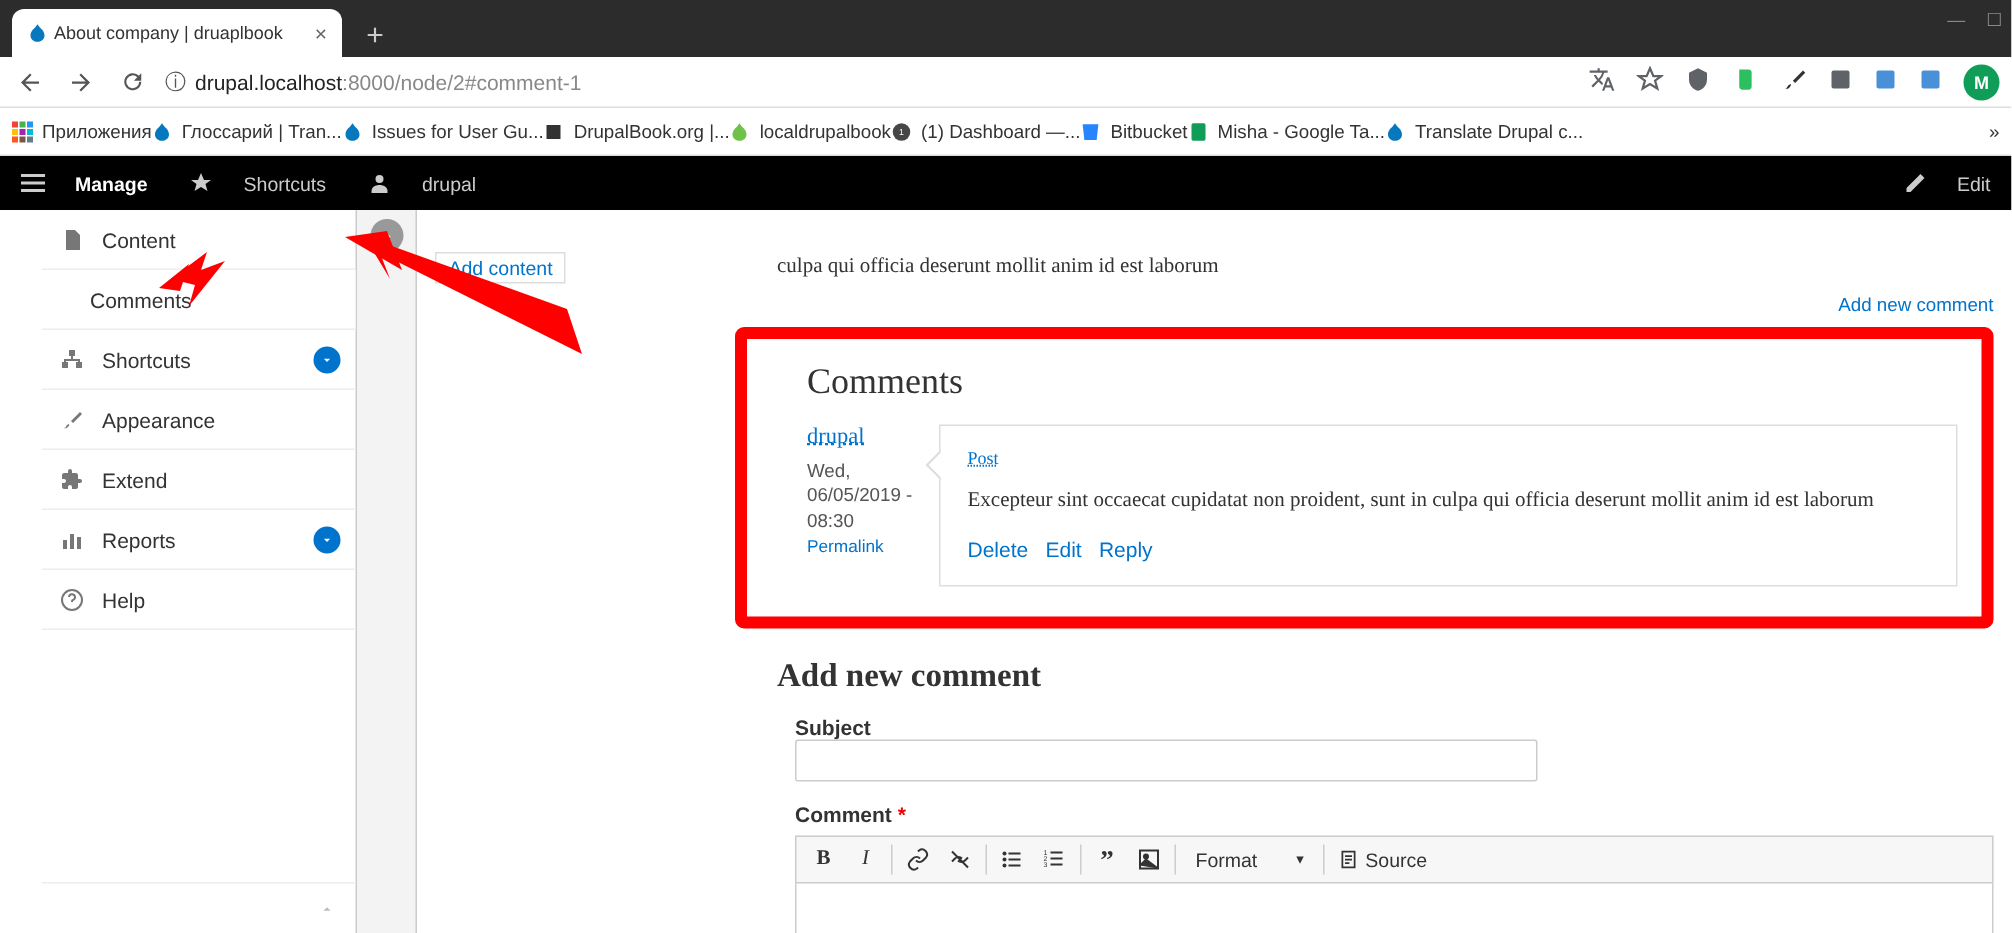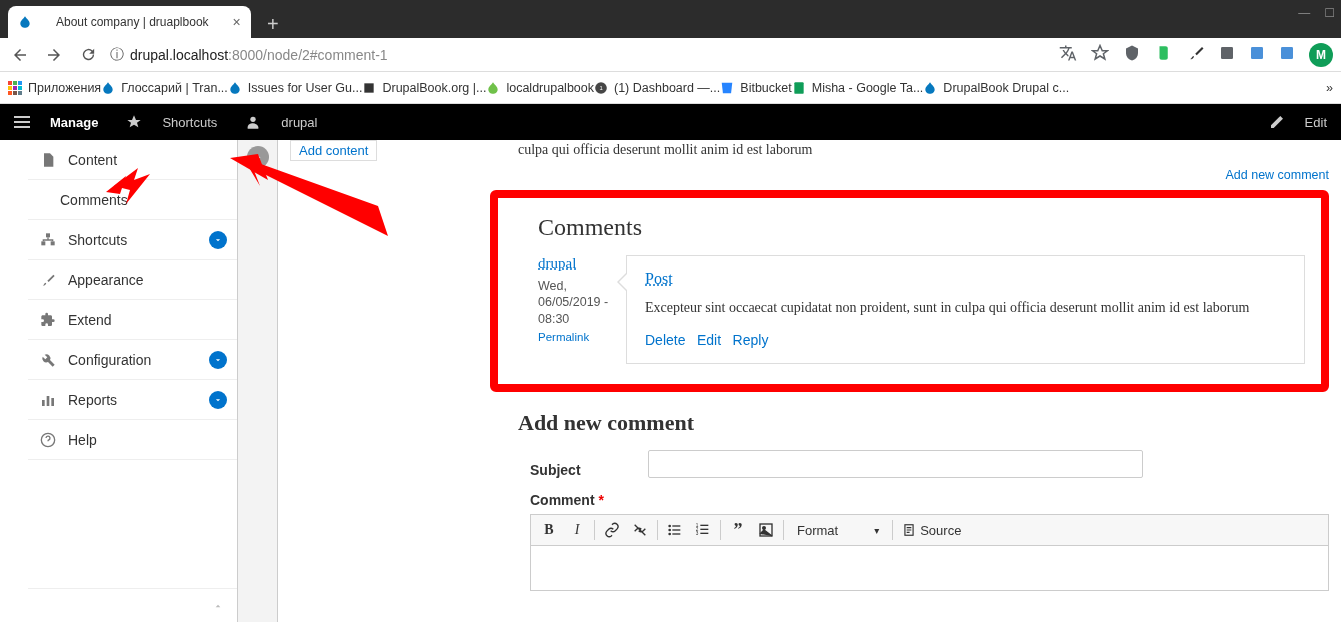--- a/index.html
+++ b/index.html
@@ -1,20 +1,20 @@
 <!DOCTYPE html>
 <html><head>
 <meta charset="utf-8">
 <style>
   * { margin: 0; padding: 0; box-sizing: border-box; }
   body { font-family: Arial, Helvetica, sans-serif; font-size: 14px; color: #333; background: #fff; width: 1341px; height: 622px; overflow: hidden; position: relative; }
 
   
   .chrome-top { background: #2c2c2c; height: 38px; display: flex; align-items: flex-end; padding-left: 8px; position: relative; }
-  .tab { background: #fff; height: 32px; display: flex; align-items: center; padding: 0 10px; border-radius: 8px 8px 0 0; gap: 24px; min-width: 220px; }
+  .tab { background: #fff; height: 32px; display: flex; align-items: center; padding: 0 10px; border-radius: 8px 8px 0 0; gap: 4px; min-width: 220px; }
   .tab-title { font-size: 12px; color: #333; }
   .tab-close { color: #666; font-size: 14px; cursor: pointer; margin-left: auto; }
   .favicon { width: 16px; height: 16px; }
   .newtab { width: 28px; height: 28px; color: #ccc; display: flex; align-items: center; justify-content: center; font-size: 20px; margin-left: 8px; cursor: pointer; }
   .win-controls { position: absolute; right: 6px; top: 6px; display: flex; gap: 14px; color: #888; font-size: 12px; }
 
   .chrome-bar { background: #fff; height: 34px; display: flex; align-items: center; padding: 0 8px; gap: 10px; border-bottom: 1px solid #ddd; }
   .nav-btn { color: #555; cursor: pointer; display: flex; align-items: center; justify-content: center; width: 24px; height: 24px; }
   .addr { flex: 1; display: flex; align-items: center; gap: 6px; color: #555; font-size: 14px; }
   .addr .host { color: #222; }
@@ -47,58 +47,58 @@
   .side-row.sub { padding-left: 32px; background: #fff; }
   .side-icon { width: 20px; display:flex; align-items:center; justify-content:center; color:#777; }
   .chev { position: absolute; right: 10px; width:18px; height:18px; border-radius:50%; background:#0073cc; display:flex;align-items:center;justify-content:center; }
   .chev svg { width:10px; height:10px; fill:#fff; }
   .side-footer { margin-top:auto; height:34px; display:flex; align-items:center; justify-content:flex-end; padding-right:12px; border-top:1px solid #eee; }
 
   .collapse-col { width: 40px; background:#f3f3f3; border-right:1px solid #ccc; display:flex; justify-content:center; padding-top:6px; }
   .collapse-btn { width:22px; height:22px; border-radius:50%; background:#999; display:flex; align-items:center; justify-content:center; }
 
   
-  .main { flex: 1; padding: 0 12px 12px 0; position: relative; overflow:hidden; }
+  .main { flex: 1; padding: 0 12px 12px 0; position: relative; overflow:hidden;margin-top:28px; }
   .add-content-link { position:absolute; left:12px; top:0; color:#0073cc; font-size:13px; border:1px solid #ddd; padding:2px 8px; cursor:pointer; }
   .page-body { margin-left: 240px; padding-top: 2px; }
   .lorem { font-size:14px; color:#333; font-family: Georgia, serif; }
 
   .add-new-top { text-align:right; padding: 8px 0 4px; }
   .add-new-top a { color:#0073cc; font-size:12.5px; text-decoration:none; cursor:pointer; }
 
   .red-box { border: 8px solid #ff0000; border-radius: 6px; padding: 16px 16px 20px 40px; margin-top: 4px; margin-left:-28px; position:relative; }
 
   .comments-heading { font-family: Georgia, serif; font-size: 24px; font-weight: normal; color: #333; margin-bottom: 14px; }
 
   .comment-wrap { display:flex; gap:0; }
   .comment-meta { width: 88px; font-size: 12.5px; }
   .comment-meta .author { color:#0073cc; text-decoration: underline dotted; font-size: 15px; font-family: Georgia, serif; }
   .comment-meta .date { color:#555; margin-top:6px; line-height:1.3; }
   .comment-meta .permalink { color:#0073cc; font-size:11.5px; margin-top:4px; display:inline-block; cursor:pointer; }
   .comment-body { flex:1; border:1px solid #ddd; padding: 14px 18px; font-family: Georgia, serif; position:relative; }
   .comment-body::before { content:''; position:absolute; left:-10px; top:16px; width:0;height:0; border-top:10px solid transparent; border-bottom:10px solid transparent; border-right:10px solid #ddd; }
   .comment-body::after { content:''; position:absolute; left:-8px; top:17px; width:0;height:0; border-top:9px solid transparent; border-bottom:9px solid transparent; border-right:9px solid #fff; }
-  .comment-title { color:#0073cc; text-decoration: underline dotted; font-size:16px;font-family:Liberation Serif, serif; }
+  .comment-title { color:#0073cc; text-decoration: underline dotted; font-size:12px;font-family:Liberation Serif, serif; }
   .comment-text { margin-top: 12px; font-size:14px; color:#333; }
   .comment-actions { margin-top: 16px; font-size:14px; }
   .comment-actions a { color:#0073cc; margin-right: 8px; cursor:pointer; font-family: Arial, sans-serif; }
 
   .add-heading { font-family: Georgia, serif; font-size: 22px; margin: 18px 0 14px -28px; padding-left:40px;}
   .add-heading-inner { margin-left:-12px; }
 
   .form-area { margin-left: 12px; }
-  .form-row { display:flex; align-items:flex-end; margin-bottom: 14px; }
+  .form-row { display:flex; align-items:flex-start; margin-bottom: 14px; flex-direction: column; }
   .form-label { width:118px; font-weight:bold; font-size:14px; }
   .req { color:#e00; }
   .subject-input { width:495px; height:28px; border:1px solid #ccc; border-radius:2px; padding:0 6px; }
 
   .ck-toolbar { border:1px solid #ccc; background:#f7f7f7; height:32px; display:flex; align-items:center; gap:0; padding: 0 4px; margin-left:0; }
   .ck-btn { width:28px; height:24px; display:flex; align-items:center; justify-content:center; color:#333; cursor:pointer; font-size:14px; }
   .ck-sep { width:1px; height:20px; background:#ccc; margin: 0 3px; }
-  .ck-format { display:flex; align-items:center; gap:36px; padding:0 10px; color:#333; font-size:13px; cursor:pointer;justify-content:space-between; }
+  .ck-format { display:flex; align-items:center; gap:26px; padding:0 10px; color:#333; font-size:13px; cursor:pointer;justify-content:space-between; }
   .ck-source { display:flex; align-items:center; gap:4px; font-size:13px; padding:0 6px; cursor:pointer; }
   .ck-editor { border:1px solid #ccc; border-top:none; height:45px; }
 
   
   .arrow { position:absolute; pointer-events:none; }
   .arrow1 { left: 96px; top: 150px; }
   .arrow2 { left: 218px; top: 146px; }
 
   .drupal-drop { width:14px; height:16px; }
 </style>
@@ -226,21 +226,21 @@
   <div class="bm">
       <svg width="14" height="14" viewBox="0 0 24 24" fill="#0f9d58">
         <rect x="4" y="2" width="16" height="20" rx="2"></rect>
       </svg>
       <span>Misha - Google Ta...</span>
     </div>
   <div class="bm">
       <svg class="drupal-drop" viewBox="0 0 24 24">
         <path fill="#0678be" d="M12 2C9 7 4 9 4 15c0 4 4 7 8 7s8-3 8-7c0-6-5-8-8-13z"></path>
       </svg>
-      <span>DrupalBook Drupal c...</span>
+      <span>Translate Drupal c...</span>
     </div>
   <div style="margin-left:auto">»</div>
 </div>
 
 <div class="admin-toolbar">
   <div class="tb-item">
     <div class="hamburger">
         <span></span>
         <span></span>
         <span></span>
@@ -306,33 +306,20 @@
         </span>
       <span>Appearance</span>
     </div>
     <div class="side-row">
       <span class="side-icon">
           <svg width="16" height="16" viewBox="0 0 24 24" fill="#777">
             <path d="M20 11h-2V7c0-1-1-2-2-2h-4V3a2 2 0 1 0-4 0v2H4c-1 0-2 1-2 2v4h2a2 2 0 1 1 0 4H2v4c0 1 1 2 2 2h4v-2a2 2 0 1 1 4 0v2h4c1 0 2-1 2-2v-4h2a2 2 0 1 0 0-4z"></path>
           </svg>
         </span>
       <span>Extend</span>
-    </div>
-    <div class="side-row">
-      <span class="side-icon">
-          <svg width="16" height="16" viewBox="0 0 24 24" fill="#777">
-            <path d="M22 19l-7-7a6 6 0 0 0-8-8L11 8l-3 3-4-4a6 6 0 0 0 8 8l7 7 3-3z"></path>
-          </svg>
-        </span>
-      <span>Configuration</span>
-      <span class="chev">
-          <svg viewBox="0 0 24 24">
-            <path d="M7 10l5 5 5-5z"></path>
-          </svg>
-        </span>
     </div>
     <div class="side-row">
       <span class="side-icon">
           <svg width="16" height="16" viewBox="0 0 24 24" fill="#777">
             <rect x="3" y="12" width="4" height="9"></rect>
             <rect x="10" y="6" width="4" height="15"></rect>
             <rect x="17" y="9" width="4" height="12"></rect>
           </svg>
         </span>
       <span>Reports</span>

